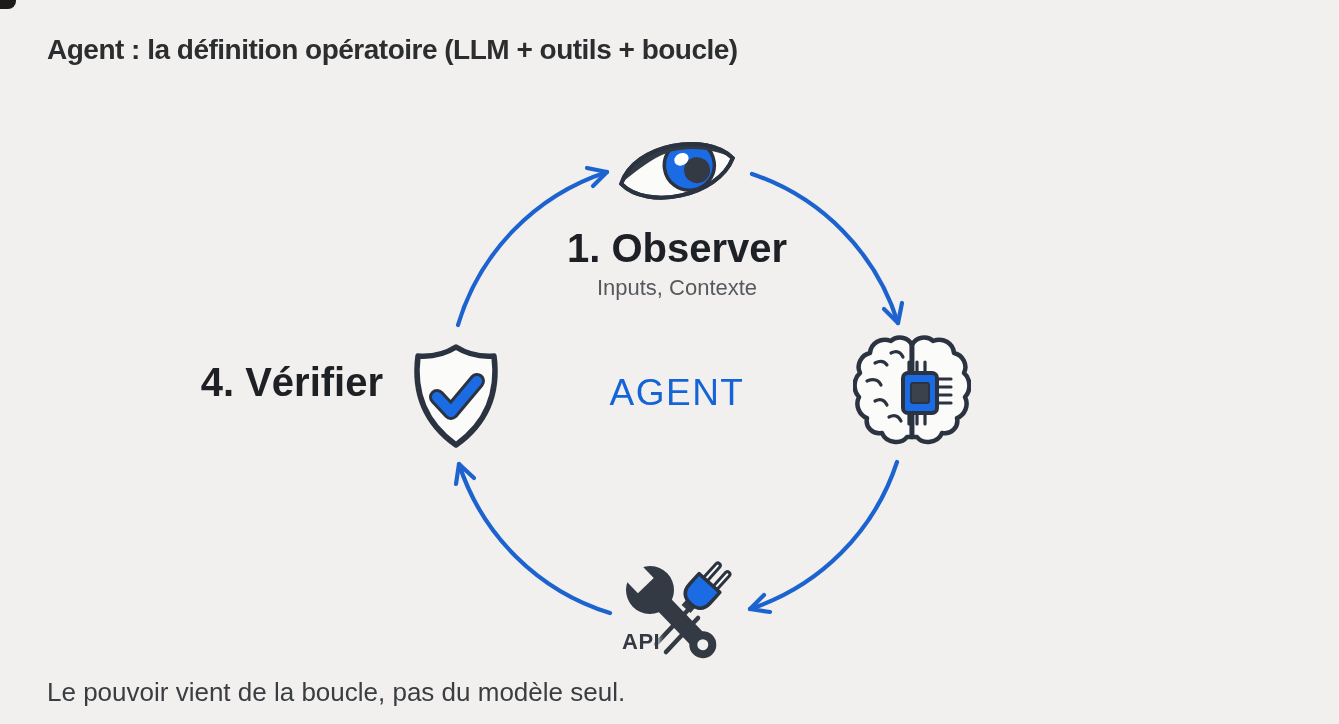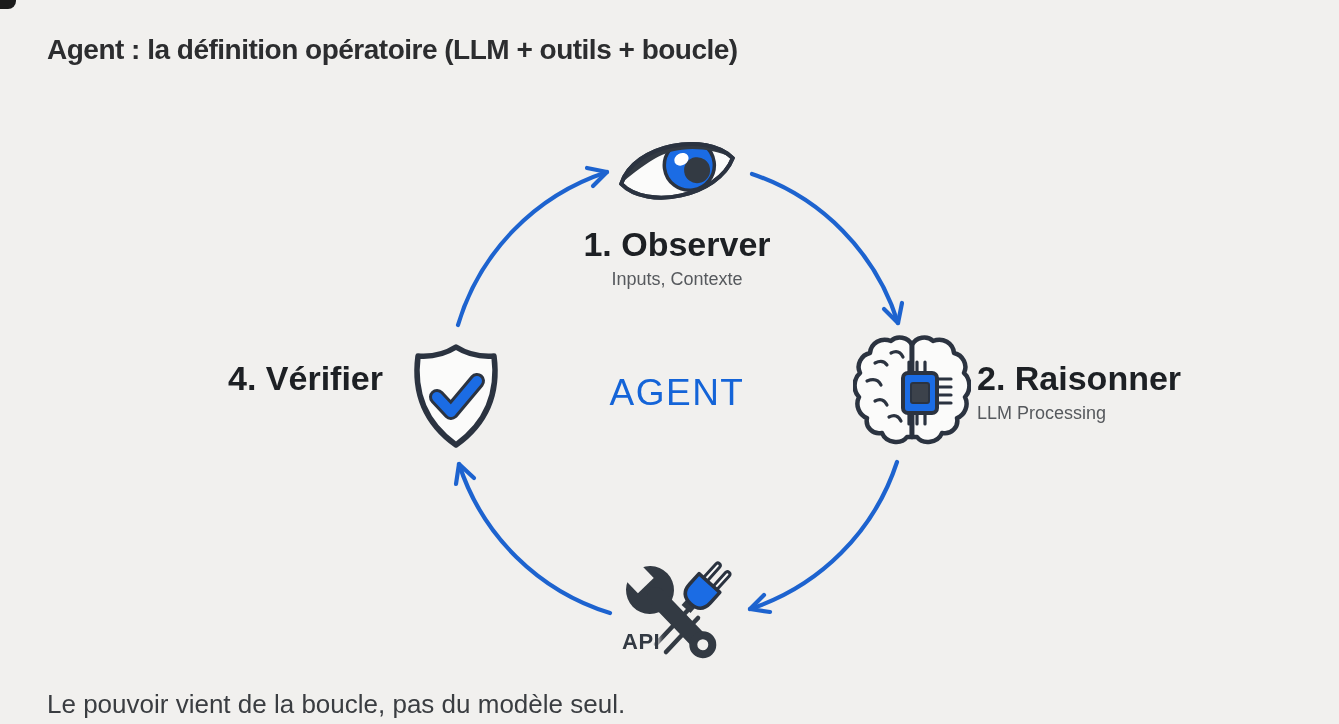--- a/index.html
+++ b/index.html
@@ -9,41 +9,41 @@
     font-family:"Liberation Sans","DejaVu Sans",sans-serif;
     position:relative;
   }
   .canvas{position:absolute;inset:0;width:1339px;height:724px;}
   .corner-mark{position:absolute;left:0;top:0;width:16px;height:9px;background:#1b1b1b;border-radius:0 0 8px 0;}
   .slide-title{
     position:absolute;left:47px;top:34px;white-space:nowrap;
     font-size:28px;font-weight:700;letter-spacing:-0.5px;color:var(--title-text,#2c2d2f);
   }
   .step{position:absolute;}
-  .step-title{font-size:34px;font-weight:700;color:var(--step-title-text,#1d2024);line-height:1.05;}
-  .step-sub{font-size:18px;font-weight:400;color:var(--subtitle-text,#56595d);line-height:1.1;margin-top:7px;}
+  .step-title{font-size:40px;font-weight:700;color:var(--step-title-text,#1d2024);line-height:1.05;}
+  .step-sub{font-size:22px;font-weight:400;color:var(--subtitle-text,#56595d);line-height:1.1;margin-top:7px;}
   .center-text{text-align:center;}
   .right-text{text-align:right;}
   .left-text{text-align:left;}
   .block-observer{left:427px;top:227px;width:500px;}
   .block-raisonner{left:977px;top:361px;width:360px;}
   .block-agir{left:427px;top:486px;width:500px;}
   .block-verifier{left:33px;top:361px;width:350px;text-align:right;}
   .agent-label{
     position:absolute;left:477px;top:372px;width:400px;text-align:center;
     font-size:37px;font-weight:400;letter-spacing:1.5px;color:var(--accent-blue,#1464d8);
   }
   .api-label{
     position:absolute;left:596px;top:629px;width:160px;text-align:left;padding-left:26px;box-sizing:border-box;
     font-size:22px;font-weight:800;letter-spacing:0.5px;color:var(--icon-dark,#333a43);
     text-shadow:0 0 4px var(--background,#f1f0ee),0 0 6px var(--background,#f1f0ee);
   }
   .footer-note{
     position:absolute;left:47px;top:677px;white-space:nowrap;
-    font-size:26px;color:var(--footer-text,#3a3d41);margin-top:12px;
+    font-size:26px;color:var(--footer-text,#3a3d41);
   }
   .icon-abs{position:absolute;}
   .eye-icon{left:612px;top:122px;width:130px;height:98px;}
   .brain-icon{left:853px;top:333px;width:118px;height:118px;}
   .shield-icon{left:406px;top:340px;width:100px;height:112px;}
   .wrench-icon{left:596px;top:546px;width:192px;height:128px;}
   .arrows-layer{position:absolute;left:0;top:0;width:1339px;height:724px;pointer-events:none;}
   svg{display:block;}
 </style>
 </head>
@@ -147,24 +147,20 @@
       <rect x="99" y="58" width="12" height="10" fill="var(--icon-dark,#333a43)"></rect>
       <path d="M 91 33 H 119 V 47 Q 119 61 105 61 Q 91 61 91 47 Z" fill="var(--icon-blue,#1b6ce4)" stroke="var(--icon-outline,#2b3340)" stroke-width="3.5" stroke-linejoin="round"></path>
     </g>
   </svg>
 
   <div class="step block-observer center-text">
     <div class="step-title">1. Observer</div>
     <div class="step-sub">Inputs, Contexte</div>
   </div>
 
-  <div class="step block-raisonner left-text">
-    <div class="step-title">2. Raisonner</div>
-    <div class="step-sub">LLM Processing</div>
-  </div>
 
   <div class="step block-agir center-text">
   </div>
 
   <div class="step block-verifier right-text">
     <div class="step-title">4. Vérifier</div>
   </div>
 
   <div class="agent-label">AGENT</div>
 

